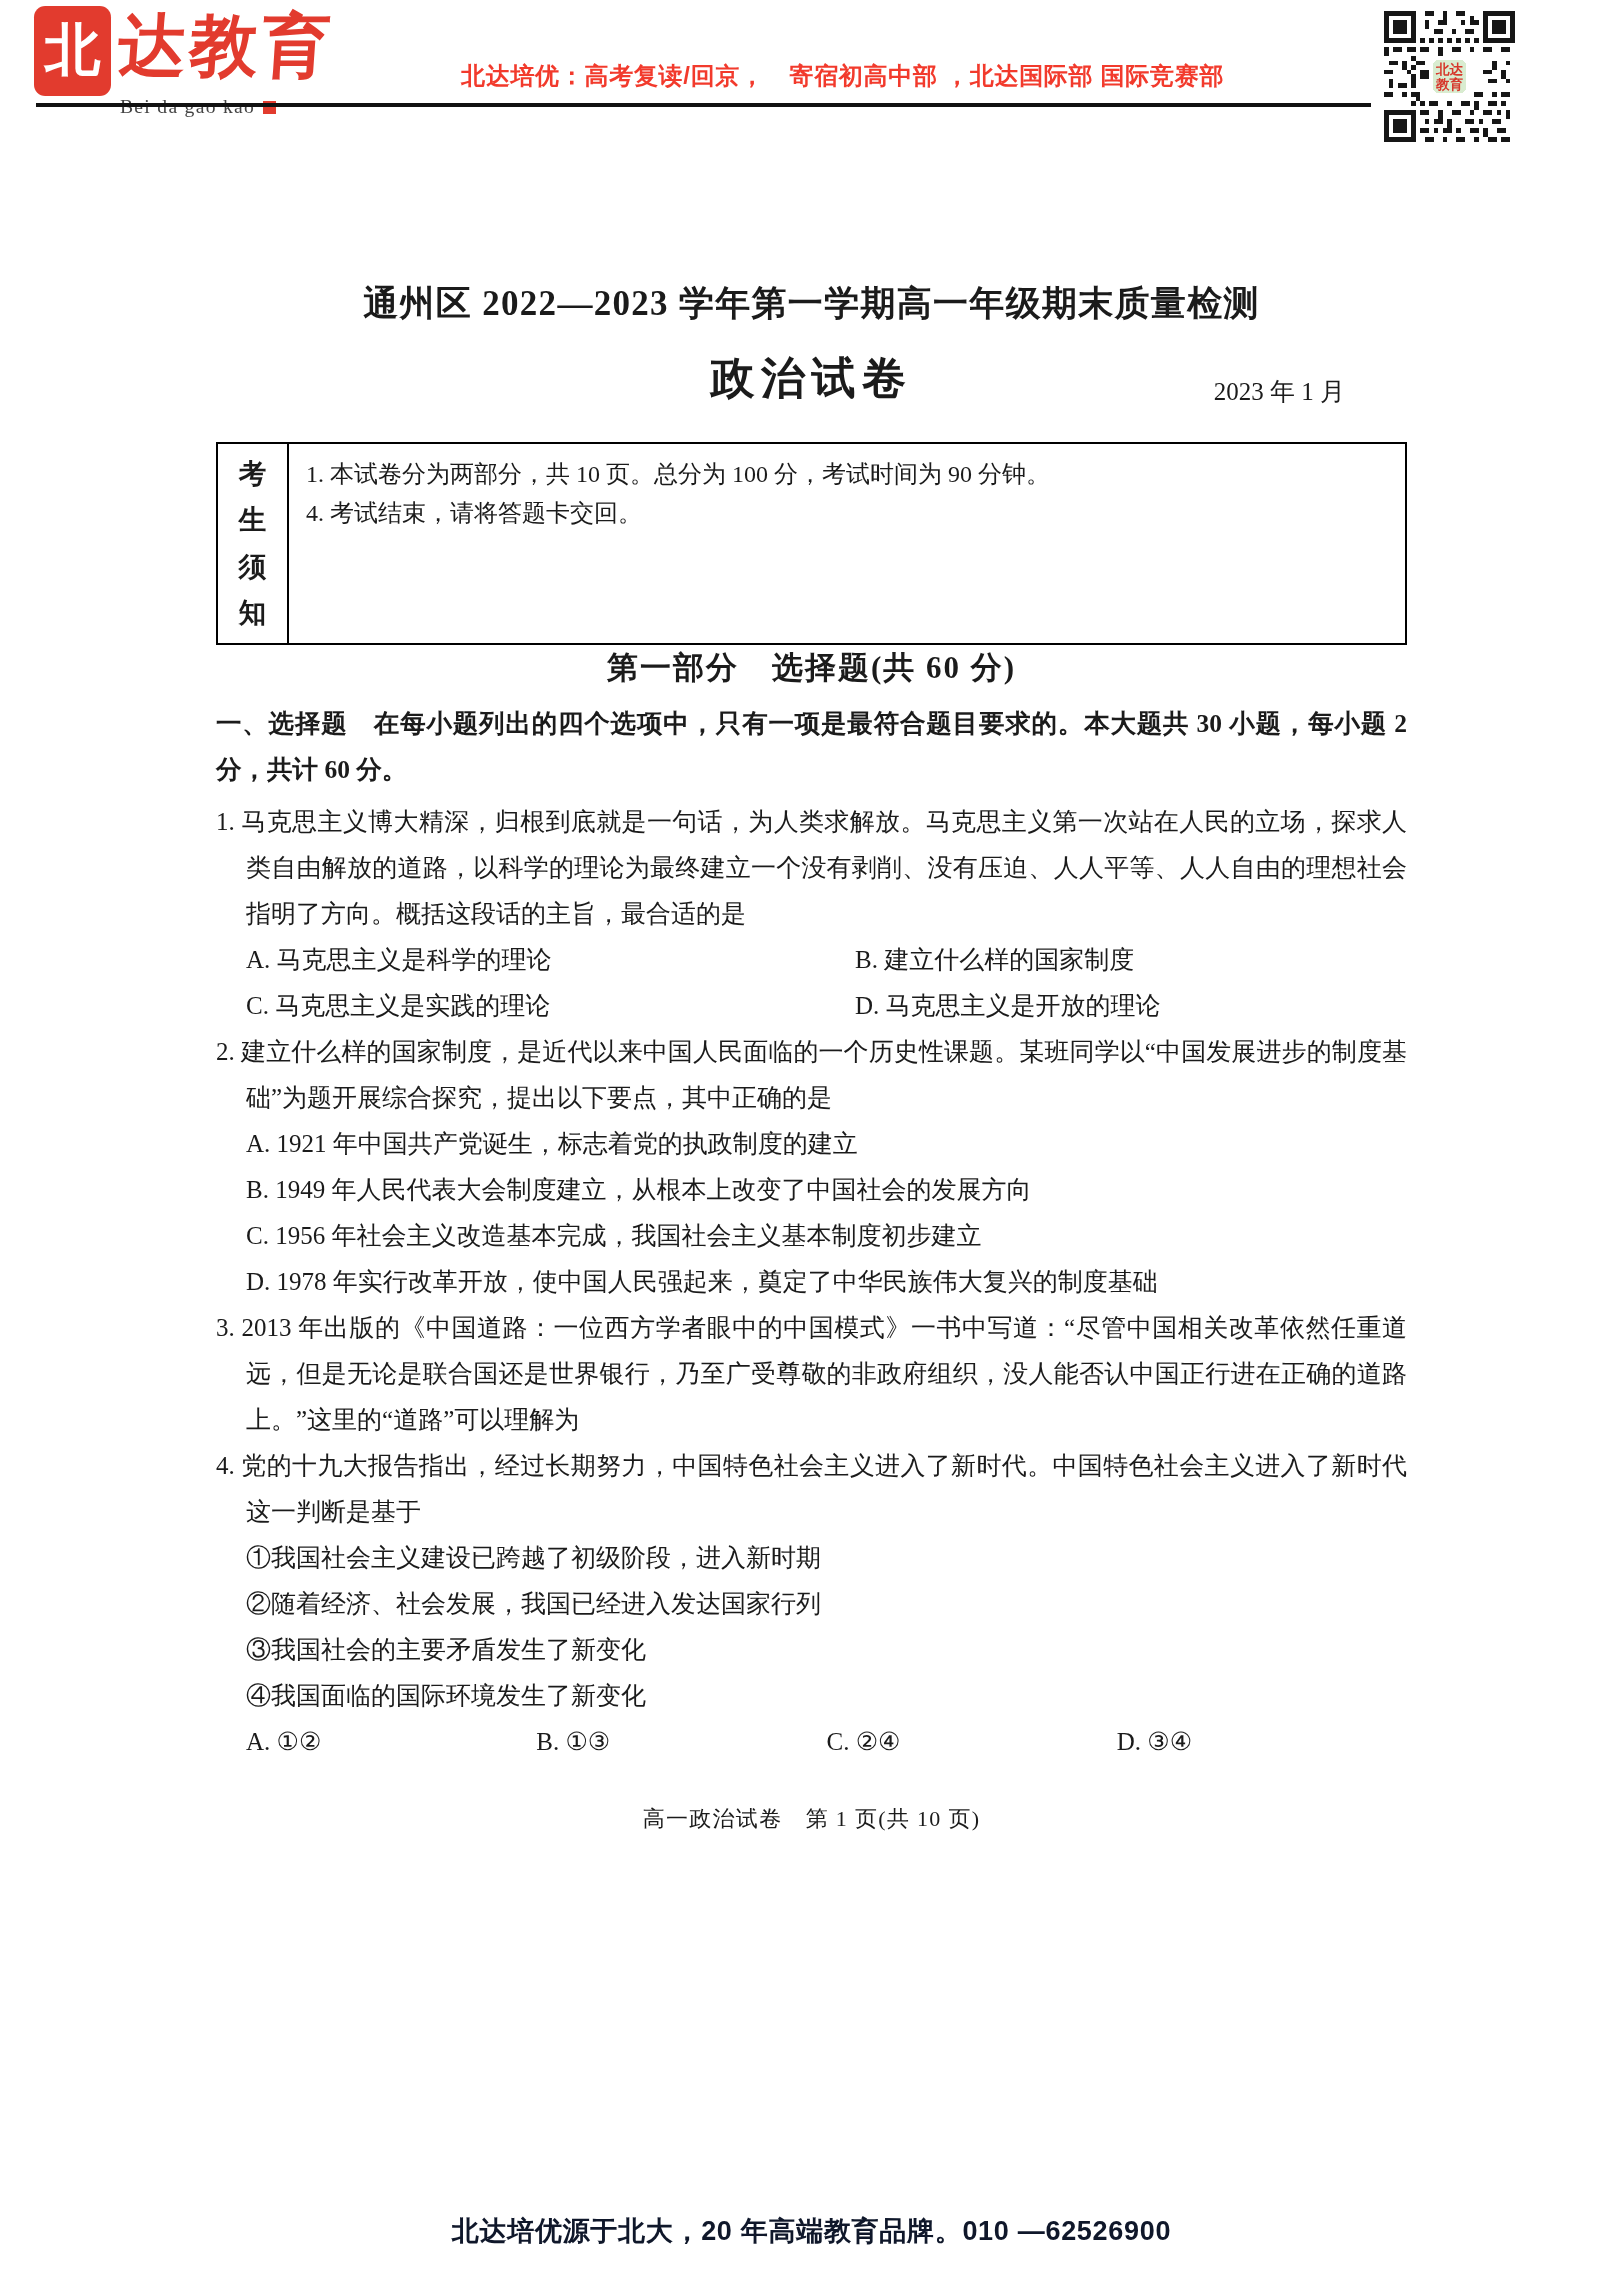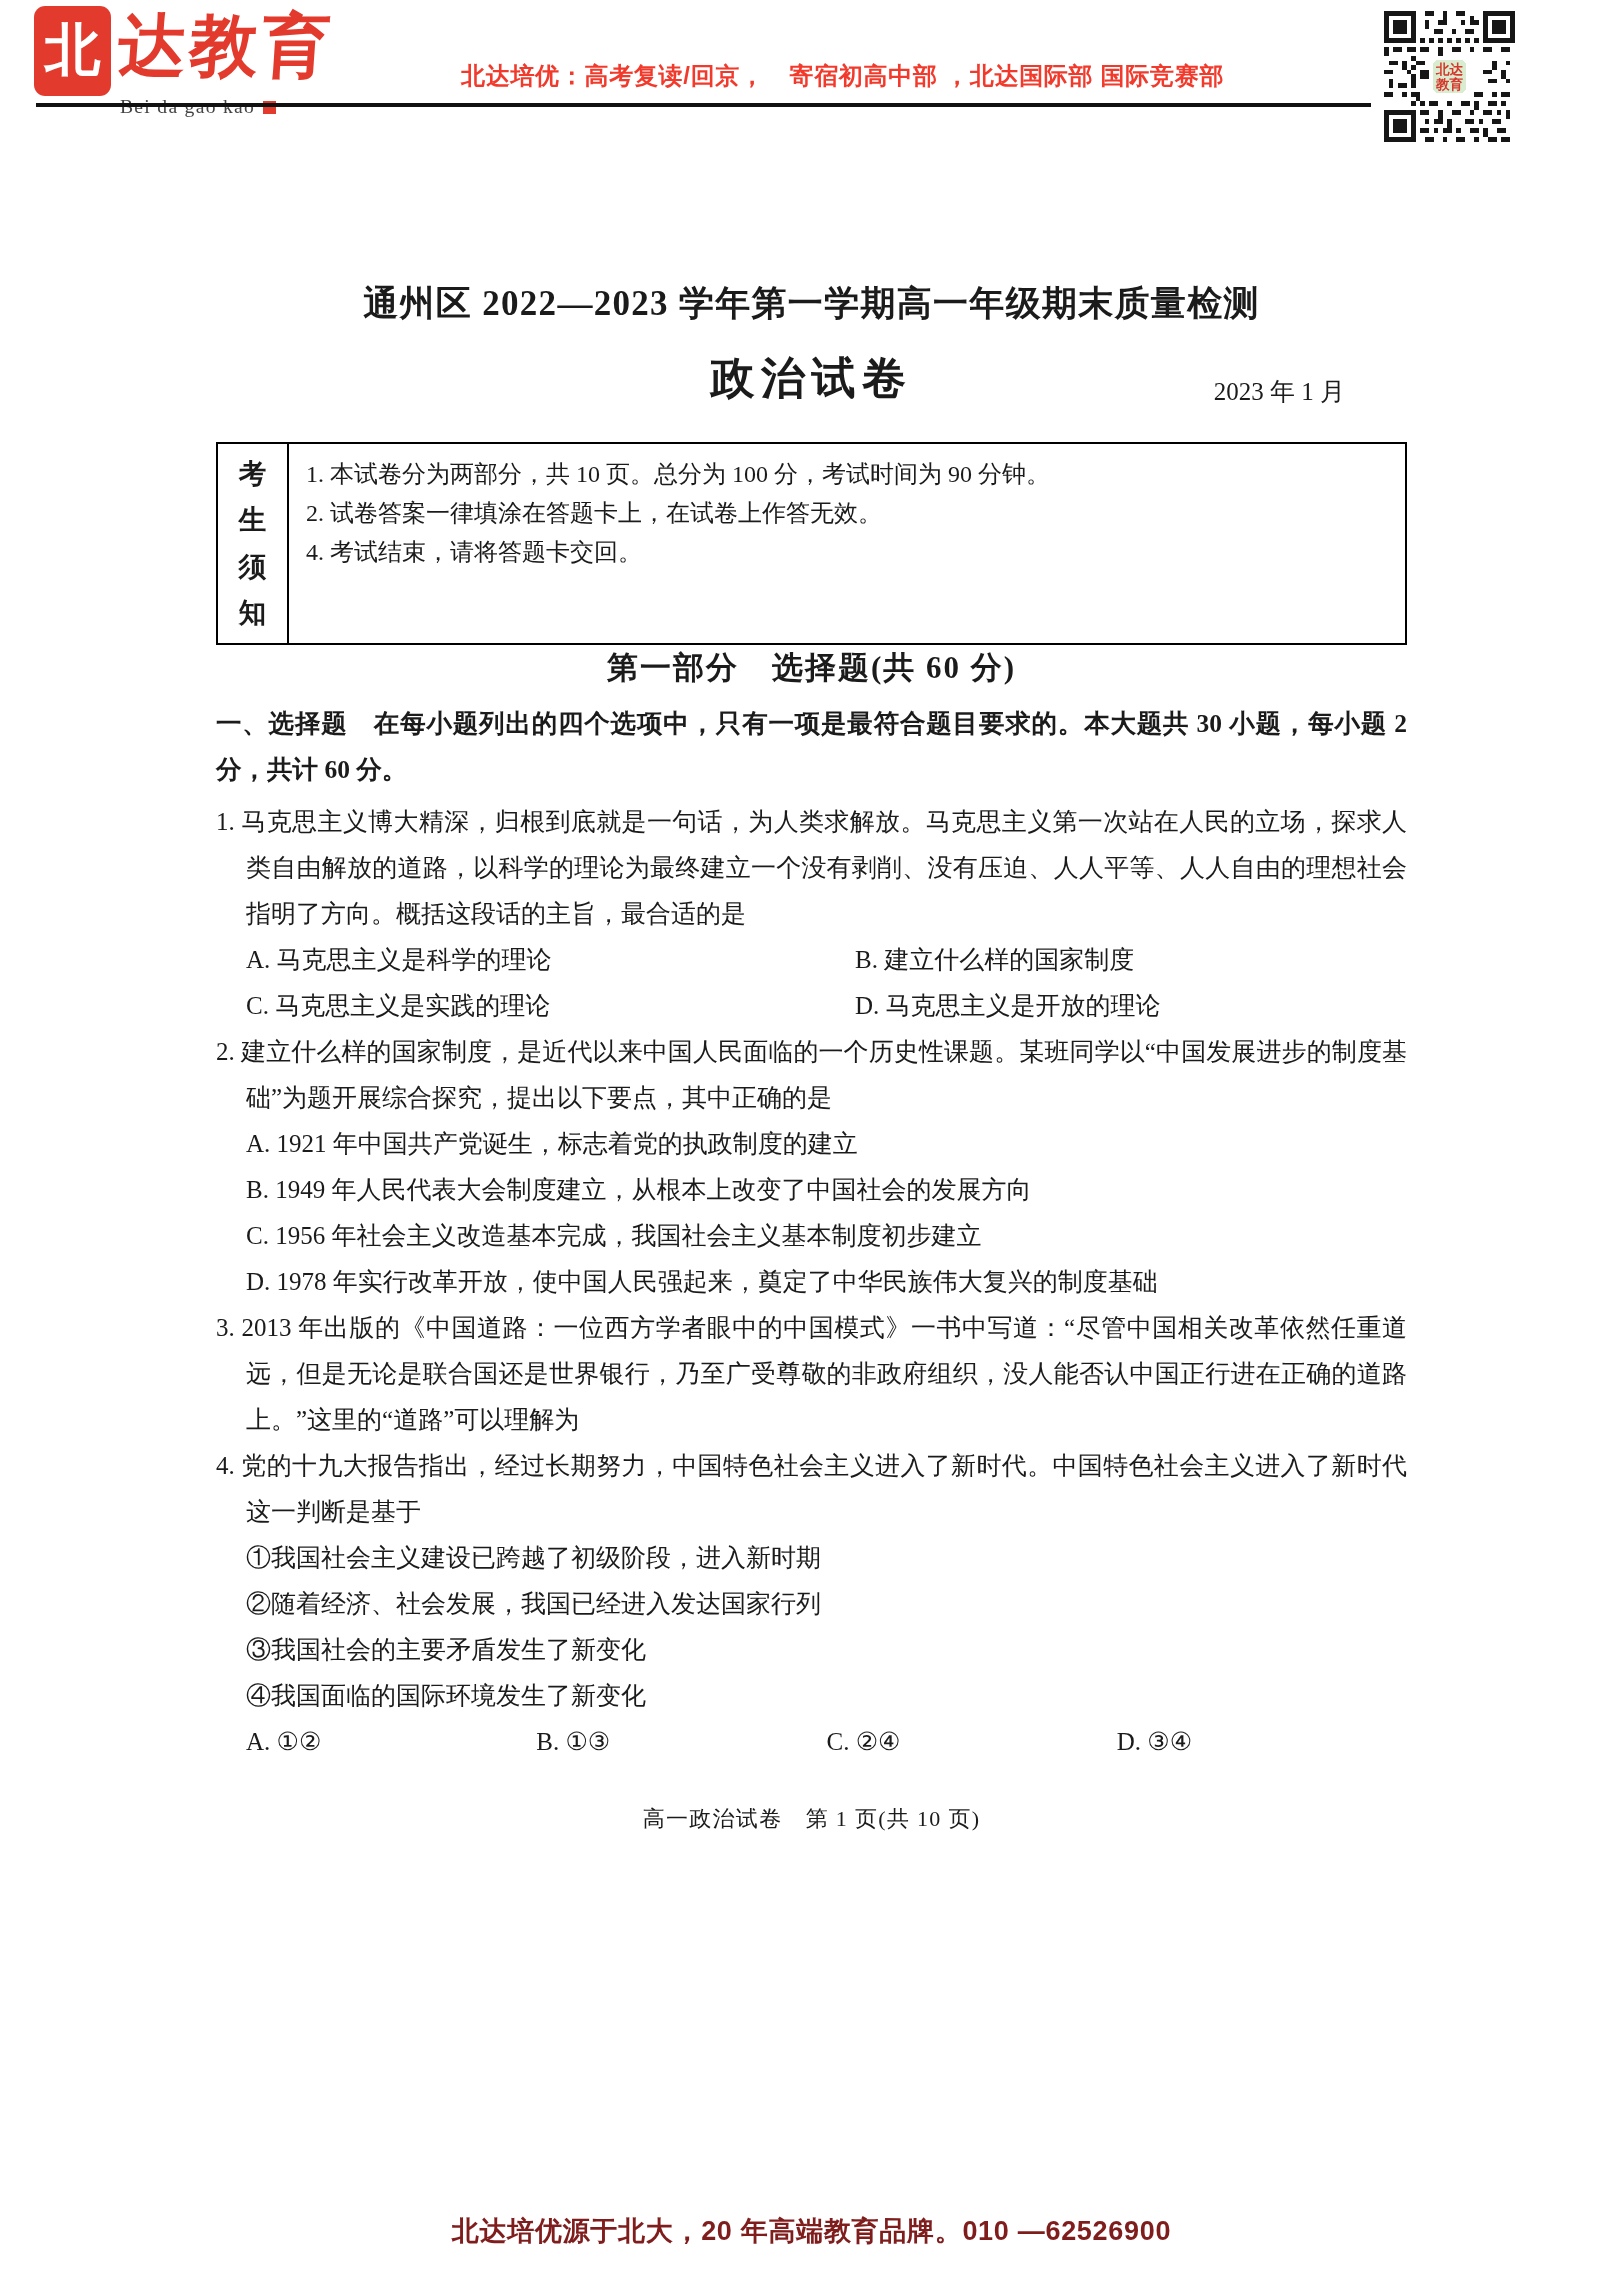--- a/index.html
+++ b/index.html
@@ -67,21 +67,21 @@
   .q-opts { padding-left:30px; font-size:25px; line-height:46px; }
   .q-opts.two-col { display:grid; grid-template-columns:609px auto; }
   .q-opts.one-col div { display:block; }
   .q-opts.four-col { display:grid; grid-template-columns:repeat(4,1fr); }
   .q-subitems { padding-left:30px; font-size:25px; line-height:46px; }
   .page-footer { margin-top:39px; text-align:center; font-size:22px; letter-spacing:1.3px; }
   
   .bottom-banner {
     position:absolute; left:0; top:2213px; width:1623px; text-align:center;
     font-family:"Liberation Sans","DejaVu Sans",sans-serif;
-    color:#7f1d1d; font-weight:bold; font-size:27px; letter-spacing:0.7px;
+    color:#0f172a; font-weight:bold; font-size:27px; letter-spacing:0.7px;
   }
 </style>
 </head>
 <body>
 
 <div class="page">
 
   <div class="logo">
     <div class="logo-row">
       <div class="logo-seal">
@@ -221,21 +221,20 @@
 
     <div class="notice">
       <div class="notice-label">
         <span>考</span>
         <span>生</span>
         <span>须</span>
         <span>知</span>
       </div>
       <div class="notice-items">
         <div>1. 本试卷分为两部分，共 10 页。总分为 100 分，考试时间为 90 分钟。</div>
-        <div>2. 试卷答案一律填涂在答题卡上，在试卷上作答无效。</div>
         <div>4. 考试结束，请将答题卡交回。</div>
       </div>
     </div>
 
     <div class="section-heading">第一部分　选择题(共 60 分)</div>
 
     <div class="intro">一、选择题　在每小题列出的四个选项中，只有一项是最符合题目要求的。本大题共 30 小题，每小题 2 分，共计 60 分。</div>
 
     <div class="questions">
 

